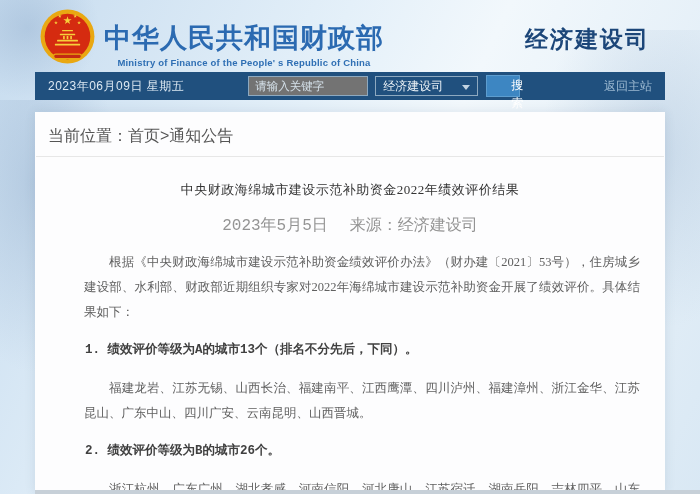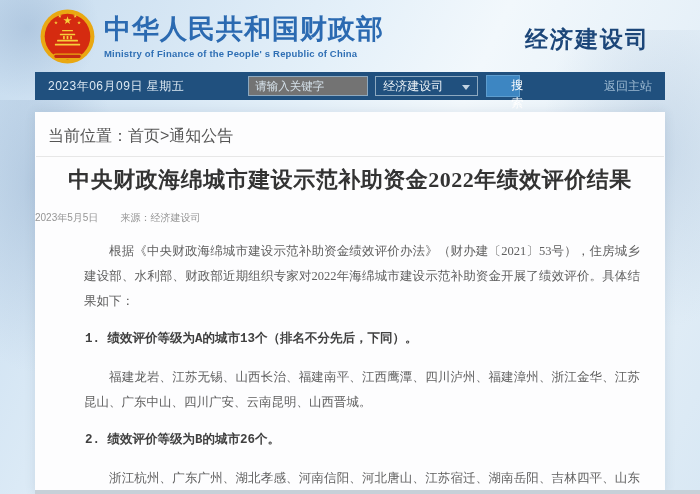--- a/index.html
+++ b/index.html
@@ -10,21 +10,21 @@
   .cloud-left { left:-40px; top:100px; width:160px; height:280px;
     background:radial-gradient(ellipse at 45% 30%,rgba(140,168,200,.40),transparent 68%); }
   .cloud-right { right:-60px; top:30px; width:220px; height:300px;
     background:radial-gradient(ellipse at 55% 40%,rgba(150,178,208,.35),transparent 70%); }
   .cloud-topleft { left:-20px; top:-20px; width:120px; height:120px;
     background:radial-gradient(ellipse at 40% 40%,rgba(130,160,195,.35),transparent 70%); }
 
   
   .hdr { position:absolute; left:0; top:0; width:700px; height:72px; }
   .emblem { position:absolute; left:40px; top:9px; width:55px; height:55px; }
-  .brand { position:absolute; left:104px; top:13px; }
+  .brand { position:absolute; left:104px; top:22px;text-align:center; }
   .brand-cn { font-size:27px; font-weight:bold; color:#2b6ab1; letter-spacing:1px; line-height:32px; }
   .brand-en { font-size:9.5px; font-weight:bold; color:#2f6fb4; margin-top:3px; letter-spacing:.2px; }
   .dept { position:absolute; right:50px; top:24px; font-size:23px; font-weight:600; color:#1c4679; letter-spacing:2px; }
 
   
   .toolbar { position:absolute; left:35px; top:72px; width:630px; height:28px; background:#20507e;
              display:flex; align-items:center; font-size:12px; }
   .tb-date { color:#dce8f2; margin-left:13px; letter-spacing:.5px; white-space:nowrap; }
   .tb-input { margin-left:64px; width:120px; height:20px; background:#737373; border:1px solid #8da9c0;
               color:#e8eff5; font-size:11.5px; padding:0 6px; outline:none; }
@@ -36,24 +36,24 @@
   .tb-btn { margin-left:8px; width:34px; height:22px; background:#3d86c2; border:1px solid #5d9dcf;
             color:#fff; font-size:12px; cursor:pointer; line-height:18px;padding-left:24px; }
   .tb-back { margin-left:auto; margin-right:13px; color:#9cb9d1; text-decoration:none; cursor:pointer; }
 
   
   .card { position:absolute; left:35px; top:112px; width:630px; height:382px; background:#fdfdfe;
           box-shadow:0 0 10px rgba(60,80,110,.12); }
   .crumbs { padding:14px 13px 9px 13px; font-size:16px; color:#555; }
   .crumbs a { color:#555; text-decoration:none; cursor:pointer; }
   .rule { border-bottom:1px solid #e7e7e7; margin:0 1px; }
-  .title { font-family:"Liberation Serif","DejaVu Serif",serif; font-size:22px; font-weight:bold;
-           color:#333; text-align:center; margin-top:8px; letter-spacing:.5px; }
-  .meta { font-size:10px; color:#949494; margin-top:16px;
-          font-family:Liberation Sans, sans-serif; }
+  .title { font-family:"Liberation Serif","DejaVu Serif",serif; font-size:13px; font-weight:normal;
+           color:#333; text-align:center; margin-top:24px; letter-spacing:.5px; }
+  .meta { text-align:center; font-size:16px; color:#949494; margin-top:16px;
+          font-family:Liberation Mono, monospace; }
   .meta .gap { display:inline-block; width:22px; }
   .art-body { margin:14px 25px 0 25px; font-family:"Liberation Serif","DejaVu Serif",serif;
               font-size:12.5px; color:#606060; line-height:25px; text-align:justify; }
   .para { text-indent:2em; margin-bottom:13px;margin-left:24px; }
   .head { font-weight:bold; color:#404040; margin:13px 0;font-family:Liberation Mono, monospace; }
   .bottom-strip { position:absolute; left:35px; right:0; bottom:0; height:4px; background:#c7d0d8; }
 </style>
 </head>
 <body>
 

